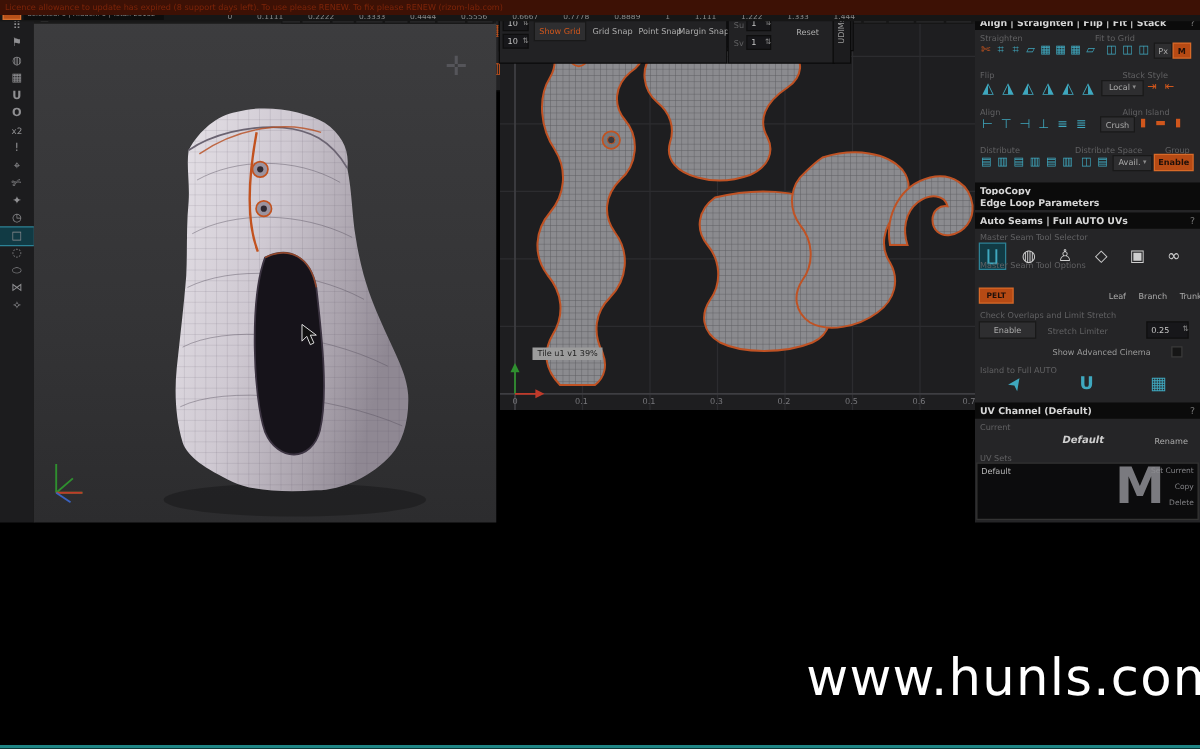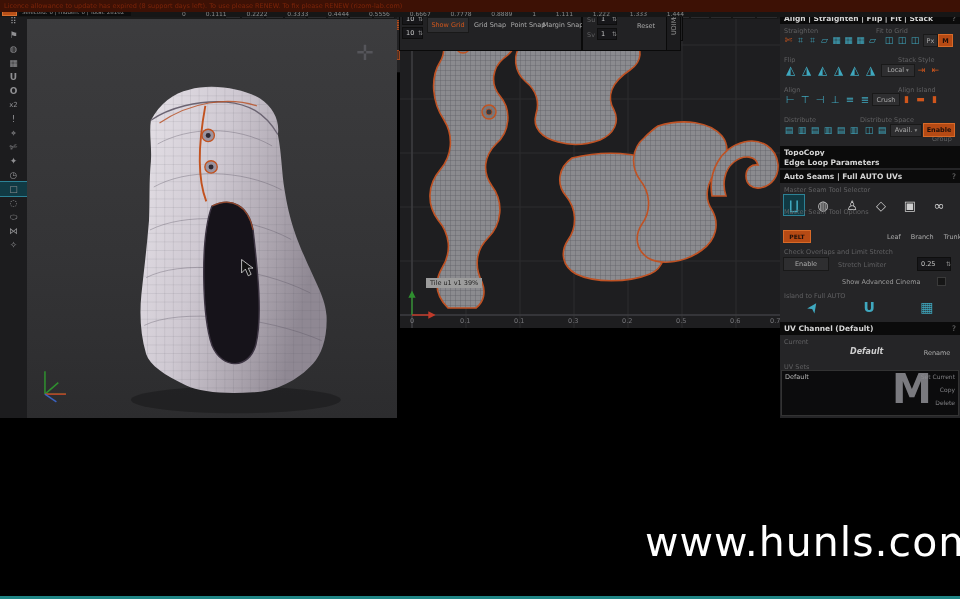--- a/index.html
+++ b/index.html
@@ -708,31 +708,31 @@
 
     <span class="abs lbl" style="left:4px;top:86px;">Align</span>
     <span class="abs lbl" style="left:118px;top:86px;">Align Island</span>
     <div class="abs row" style="left:3px;top:94px;gap:1px;">
       <span class="ic t" style="width:14px;font-size:10px;">⊢</span>
       <span class="ic t" style="width:14px;font-size:10px;">⊤</span>
       <span class="ic t" style="width:14px;font-size:10px;">⊣</span>
       <span class="ic t" style="width:14px;font-size:10px;">⊥</span>
       <span class="ic t" style="width:14px;font-size:10px;">≡</span>
       <span class="ic t" style="width:14px;font-size:10px;">≣</span>
-      <div class="btn" style="width:26px;height:11px;margin-left:0;">
+      <div class="btn" style="width:26px;height:11px;margin-left:8px;">
           <span>Crush</span>
         </div>
       <span class="ic or" style="width:13px;font-size:9px;">▮</span>
       <span class="ic or" style="width:13px;font-size:9px;">▬</span>
       <span class="ic or" style="width:13px;font-size:9px;">▮</span>
     </div>
 
     <span class="abs lbl" style="left:4px;top:116px;">Distribute</span>
     <span class="abs lbl" style="left:80px;top:116px;text-align:right;">Distribute Space</span>
-    <span class="abs lbl" style="left:152px;top:116px;margin-top:19px;">Group</span>
+    <span class="abs lbl" style="left:152px;top:116px;">Group</span>
     <div class="abs row" style="left:3px;top:124px;gap:1px;">
       <span class="ic t" style="width:12px;font-size:9px;">▤</span>
       <span class="ic t" style="width:12px;font-size:9px;">▥</span>
       <span class="ic t" style="width:12px;font-size:9px;">▤</span>
       <span class="ic t" style="width:12px;font-size:9px;">▥</span>
       <span class="ic t" style="width:12px;font-size:9px;">▤</span>
       <span class="ic t" style="width:12px;font-size:9px;">▥</span>
       <span class="ic t" style="width:12px;font-size:9px;margin-left:2px;">◫</span>
       <span class="ic t" style="width:12px;font-size:9px;">▤</span>
       <div class="btn" style="width:30px;height:11px;margin-left:2px;">

